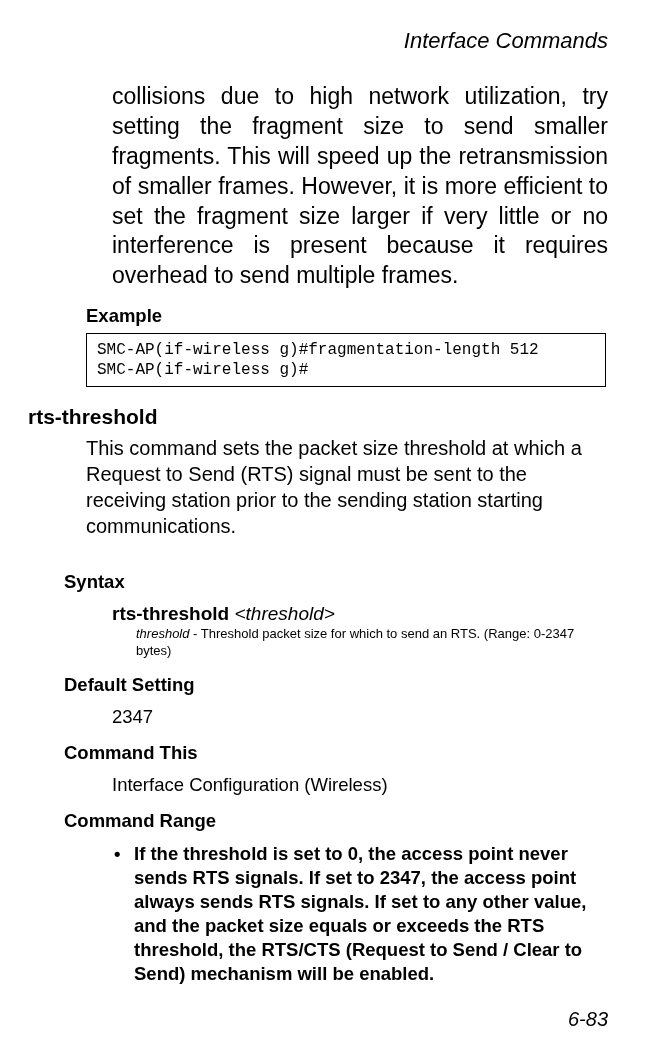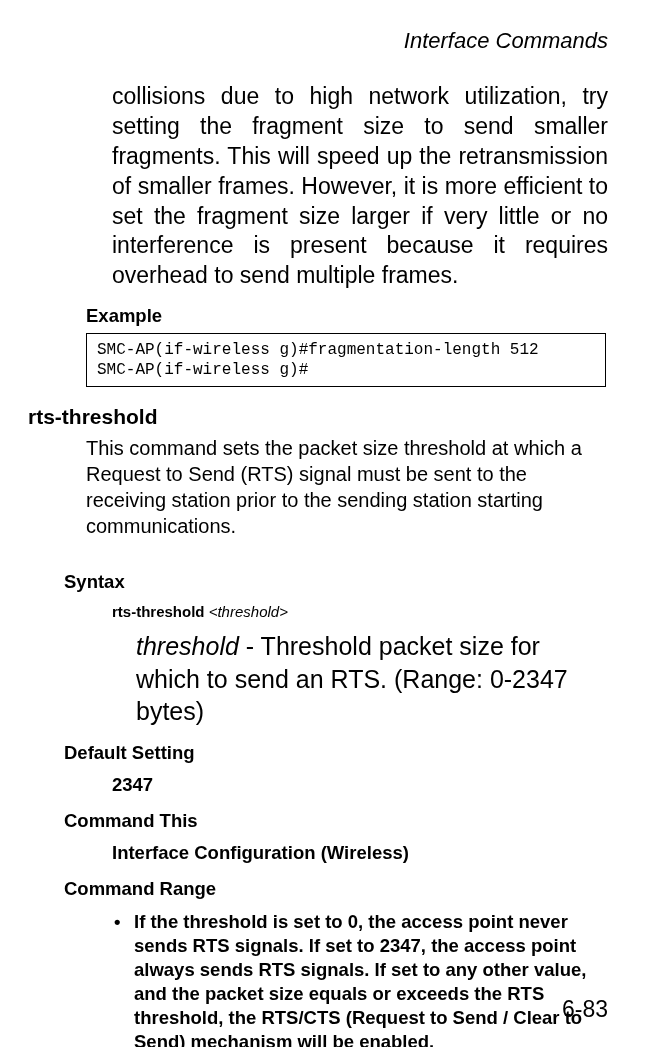--- a/index.html
+++ b/index.html
@@ -57,43 +57,42 @@
     }
     .command-desc {
       font-size: 20px;
       line-height: 1.3;
       margin-left: 58px;
       margin-right: 0;
       margin-bottom: 32px;
     }
     .syntax-cmd {
       margin-left: 84px;
-      font-size: 15px;
-      margin-bottom: 10px;
+      font-size: 19px;
+      margin-bottom: 1px;
     }
     .syntax-cmd .cmd-bold {
       font-weight: bold;
     }
     .syntax-cmd .cmd-italic {
       font-style: italic;
     }
     .param-desc {
       margin-left: 108px;
-      font-size: 25px;
+      font-size: 13px;
       line-height: 1.3;
       margin-bottom: 14px;
     }
     .param-desc .param-name {
       font-style: italic;
     }
     .indented-value {
       margin-left: 84px;
       font-size: 18.5px;
       margin-bottom: 14px;
-      font-weight: bold;
     }
     .bullet-list {
       list-style: none;
       margin-left: 84px;
       font-size: 18.5px;
       line-height: 1.3;
       font-weight: bold;
     }
     .bullet-list li {
       position: relative;
@@ -101,23 +100,24 @@
       margin-bottom: 0px;
     }
     .bullet-list li::before {
       content: "•";
       position: absolute;
       left: 2px;
       top: 0;
     }
     .page-number {
       position: absolute;
-      bottom: 24px;
+      bottom: 16px;
       right: 48px;
-      font-size: 23px;
+      font-size: 20px;
+      font-style: italic;
     }
     .section-label-spaced {
       font-weight: bold;
       font-size: 18.5px;
       margin-left: 36px;
       margin-bottom: 10px;
       margin-top: 2px;
     }
   </style>
 </head>

